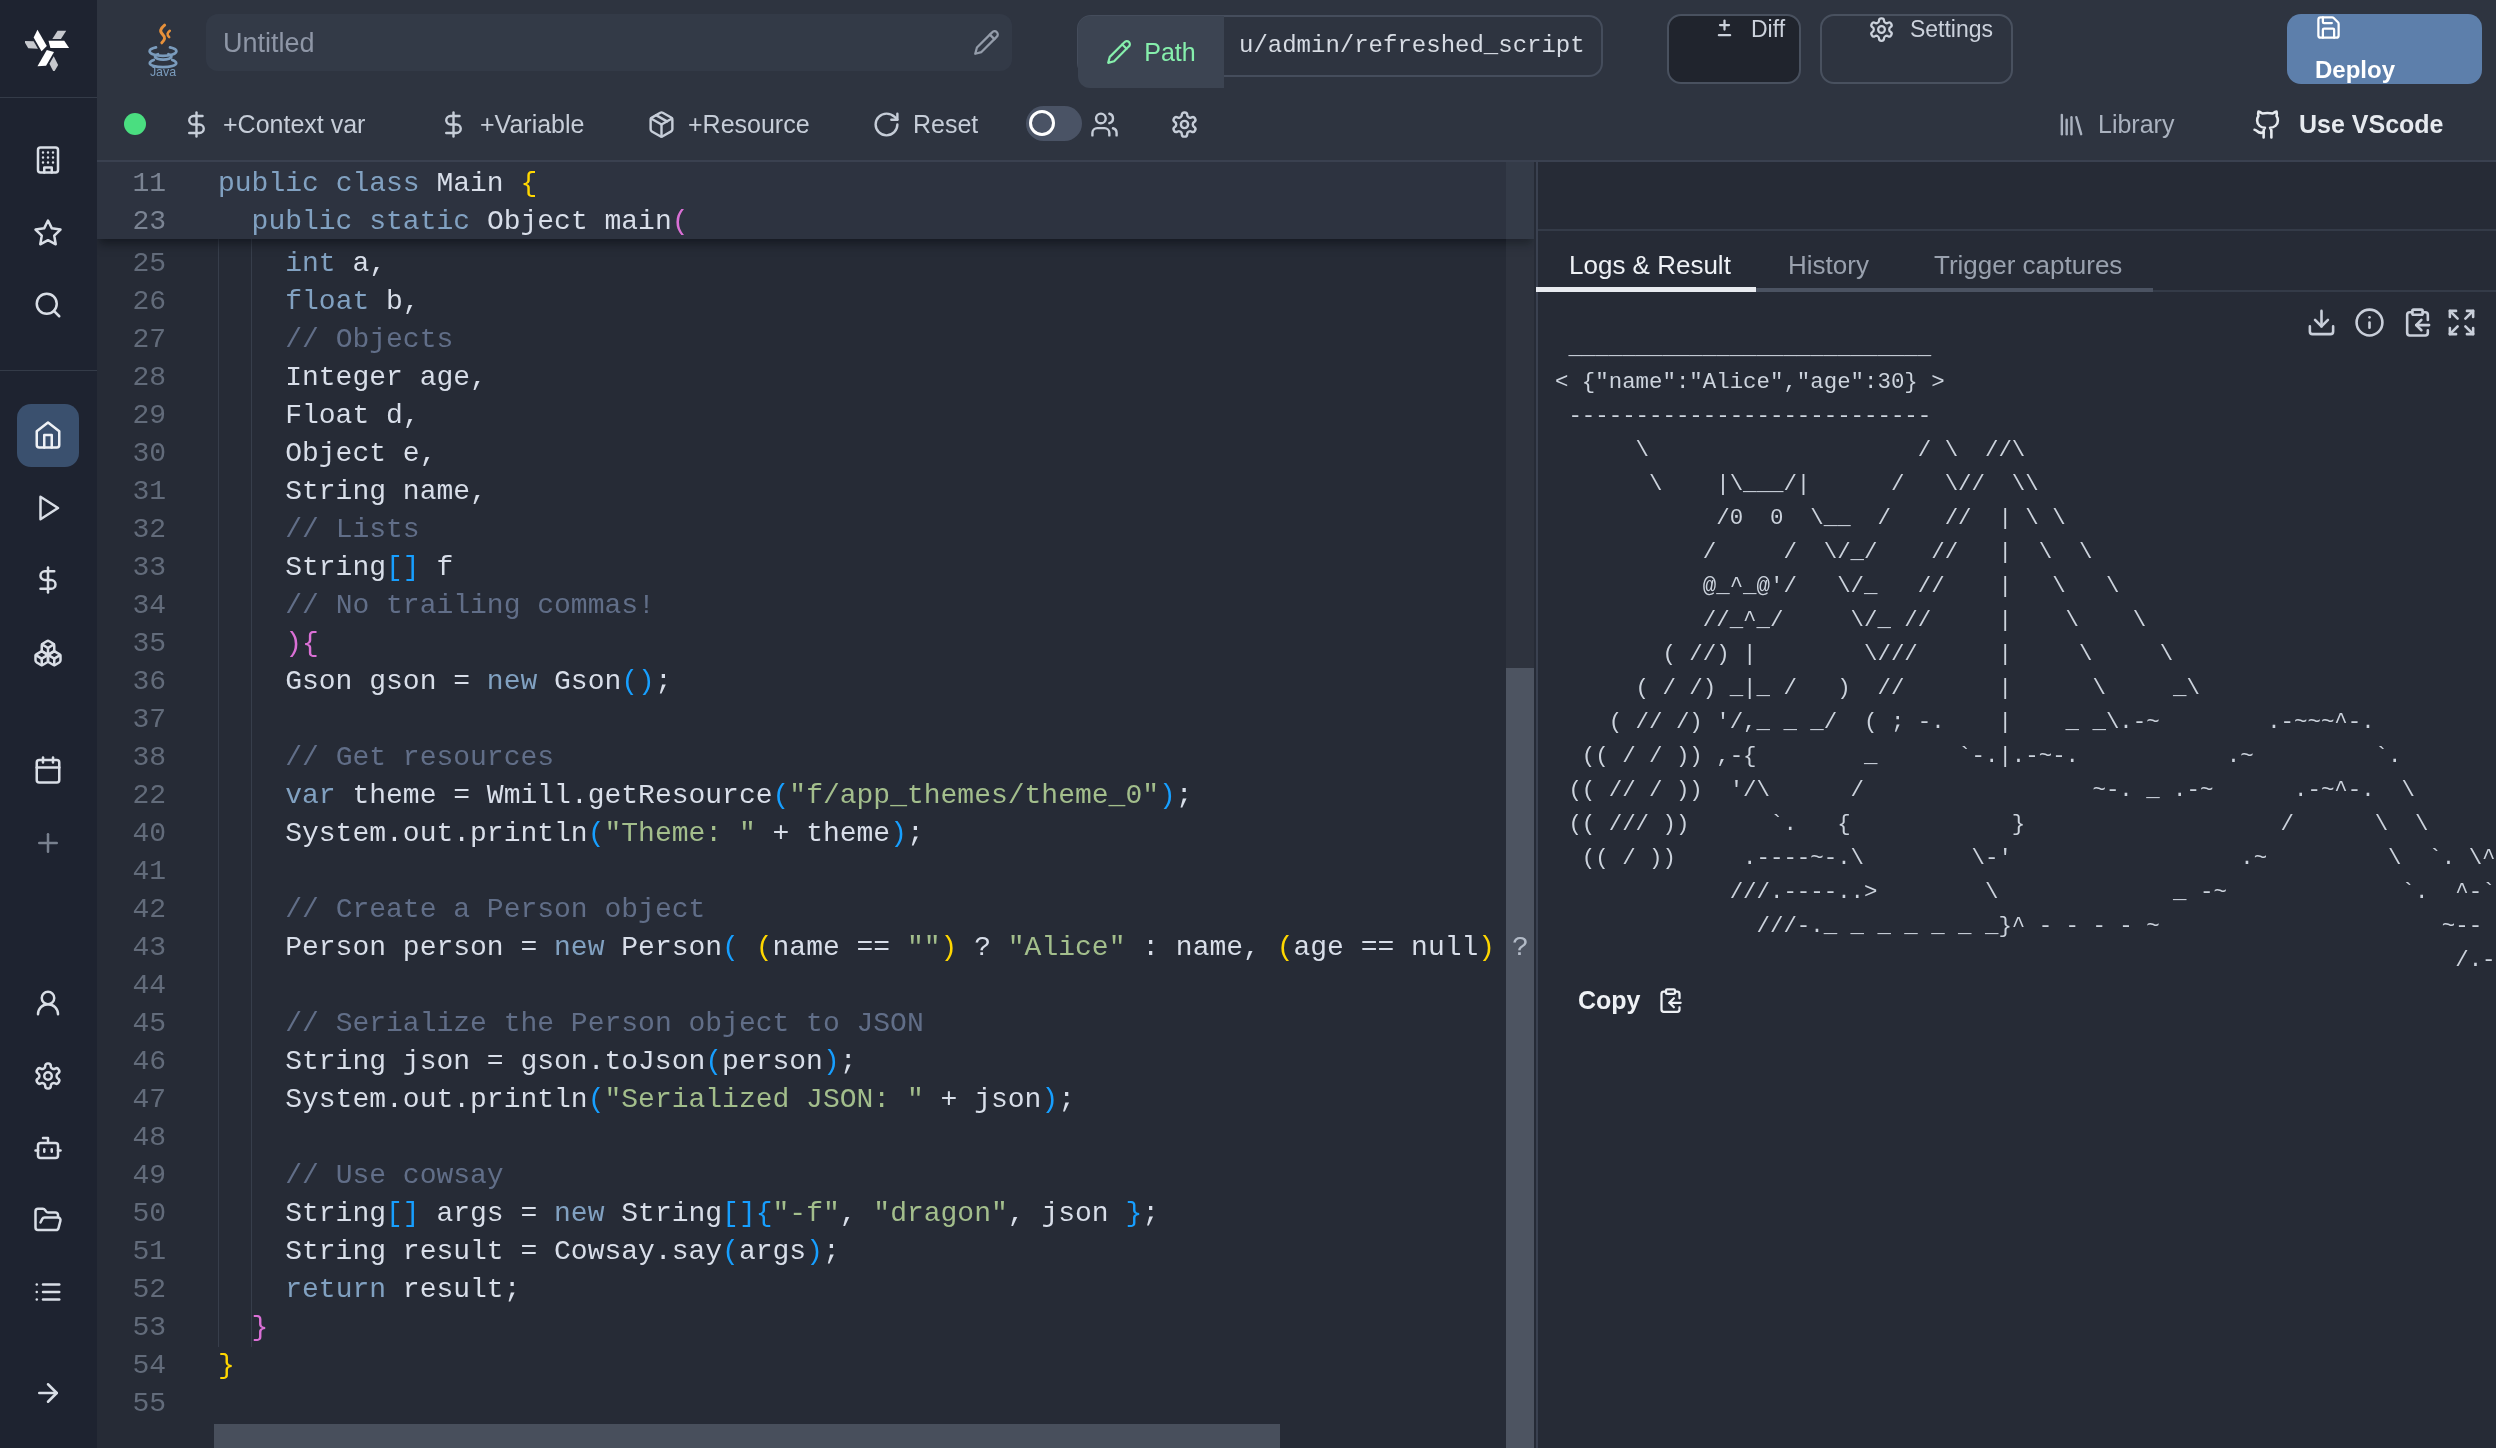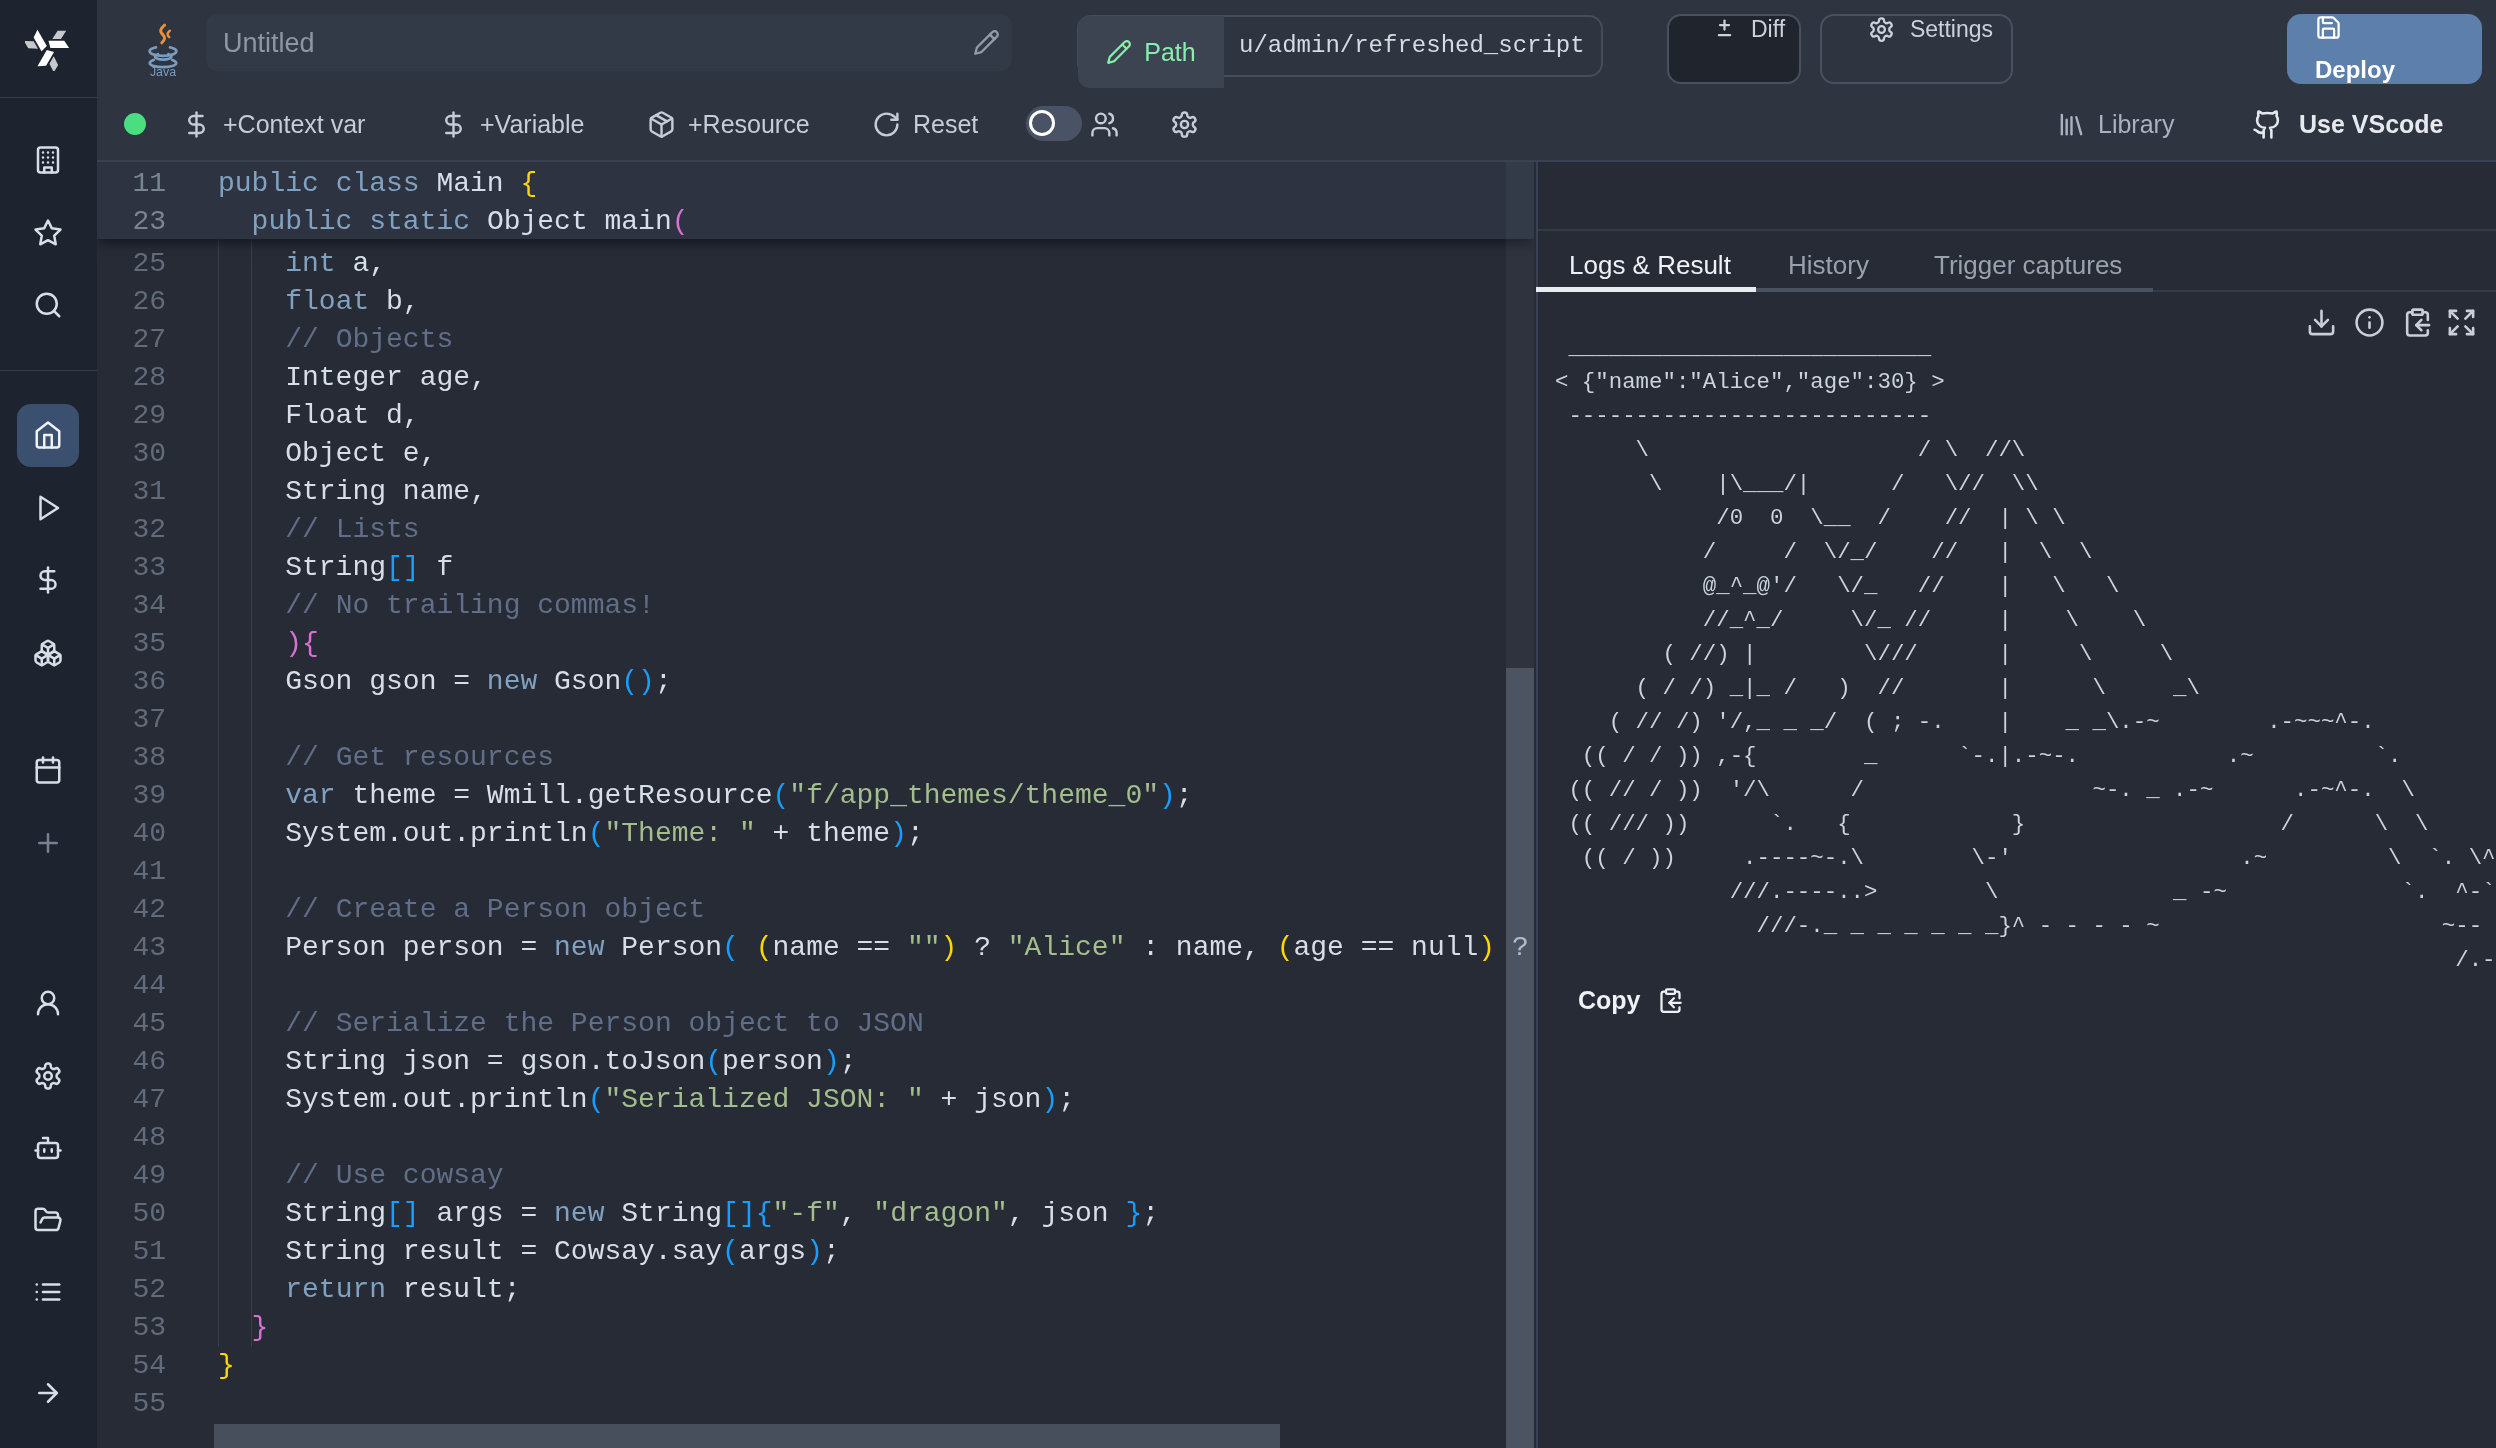--- a/index.html
+++ b/index.html
@@ -404,21 +404,21 @@
     <div class="crow" style="top:235px"><span class="num">29</span><span class="txt">    Float d,</span></div>
     <div class="crow" style="top:273px"><span class="num">30</span><span class="txt">    Object e,</span></div>
     <div class="crow" style="top:311px"><span class="num">31</span><span class="txt">    String name,</span></div>
     <div class="crow" style="top:349px"><span class="num">32</span><span class="txt">    <span class="c">// Lists</span></span></div>
     <div class="crow" style="top:387px"><span class="num">33</span><span class="txt">    String<span class="b3">[]</span> f</span></div>
     <div class="crow" style="top:425px"><span class="num">34</span><span class="txt">    <span class="c">// No trailing commas!</span></span></div>
     <div class="crow" style="top:463px"><span class="num">35</span><span class="txt">    <span class="b2">){</span></span></div>
     <div class="crow" style="top:501px"><span class="num">36</span><span class="txt">    Gson gson = <span class="k">new</span> Gson<span class="b3">()</span>;</span></div>
     <div class="crow" style="top:539px"><span class="num">37</span><span class="txt"></span></div>
     <div class="crow" style="top:577px"><span class="num">38</span><span class="txt">    <span class="c">// Get resources</span></span></div>
-    <div class="crow" style="top:615px"><span class="num">39</span><span class="txt">    <span class="k">var</span> theme = Wmill.getResource<span class="b3">(</span><span class="s">"f/app_themes/theme_0"</span><span class="b3">)</span>;</span></div>
+    <div class="crow" style="top:615px"><span class="num">22</span><span class="txt">    <span class="k">var</span> theme = Wmill.getResource<span class="b3">(</span><span class="s">"f/app_themes/theme_0"</span><span class="b3">)</span>;</span></div>
     <div class="crow" style="top:653px"><span class="num">40</span><span class="txt">    System.out.println<span class="b3">(</span><span class="s">"Theme: "</span> + theme<span class="b3">)</span>;</span></div>
     <div class="crow" style="top:691px"><span class="num">41</span><span class="txt"></span></div>
     <div class="crow" style="top:729px"><span class="num">42</span><span class="txt">    <span class="c">// Create a Person object</span></span></div>
     <div class="crow" style="top:767px"><span class="num">43</span><span class="txt">    Person person = <span class="k">new</span> Person<span class="b3">(</span> <span class="b1">(</span>name == <span class="s">""</span><span class="b1">)</span> ? <span class="s">"Alice"</span> : name, <span class="b1">(</span>age == null<span class="b1">)</span> ?</span></div>
     <div class="crow" style="top:805px"><span class="num">44</span><span class="txt"></span></div>
     <div class="crow" style="top:843px"><span class="num">45</span><span class="txt">    <span class="c">// Serialize the Person object to JSON</span></span></div>
     <div class="crow" style="top:881px"><span class="num">46</span><span class="txt">    String json = gson.toJson<span class="b3">(</span>person<span class="b3">)</span>;</span></div>
     <div class="crow" style="top:919px"><span class="num">47</span><span class="txt">    System.out.println<span class="b3">(</span><span class="s">"Serialized JSON: "</span> + json<span class="b3">)</span>;</span></div>
     <div class="crow" style="top:957px"><span class="num">48</span><span class="txt"></span></div>
     <div class="crow" style="top:995px"><span class="num">49</span><span class="txt">    <span class="c">// Use cowsay</span></span></div>

